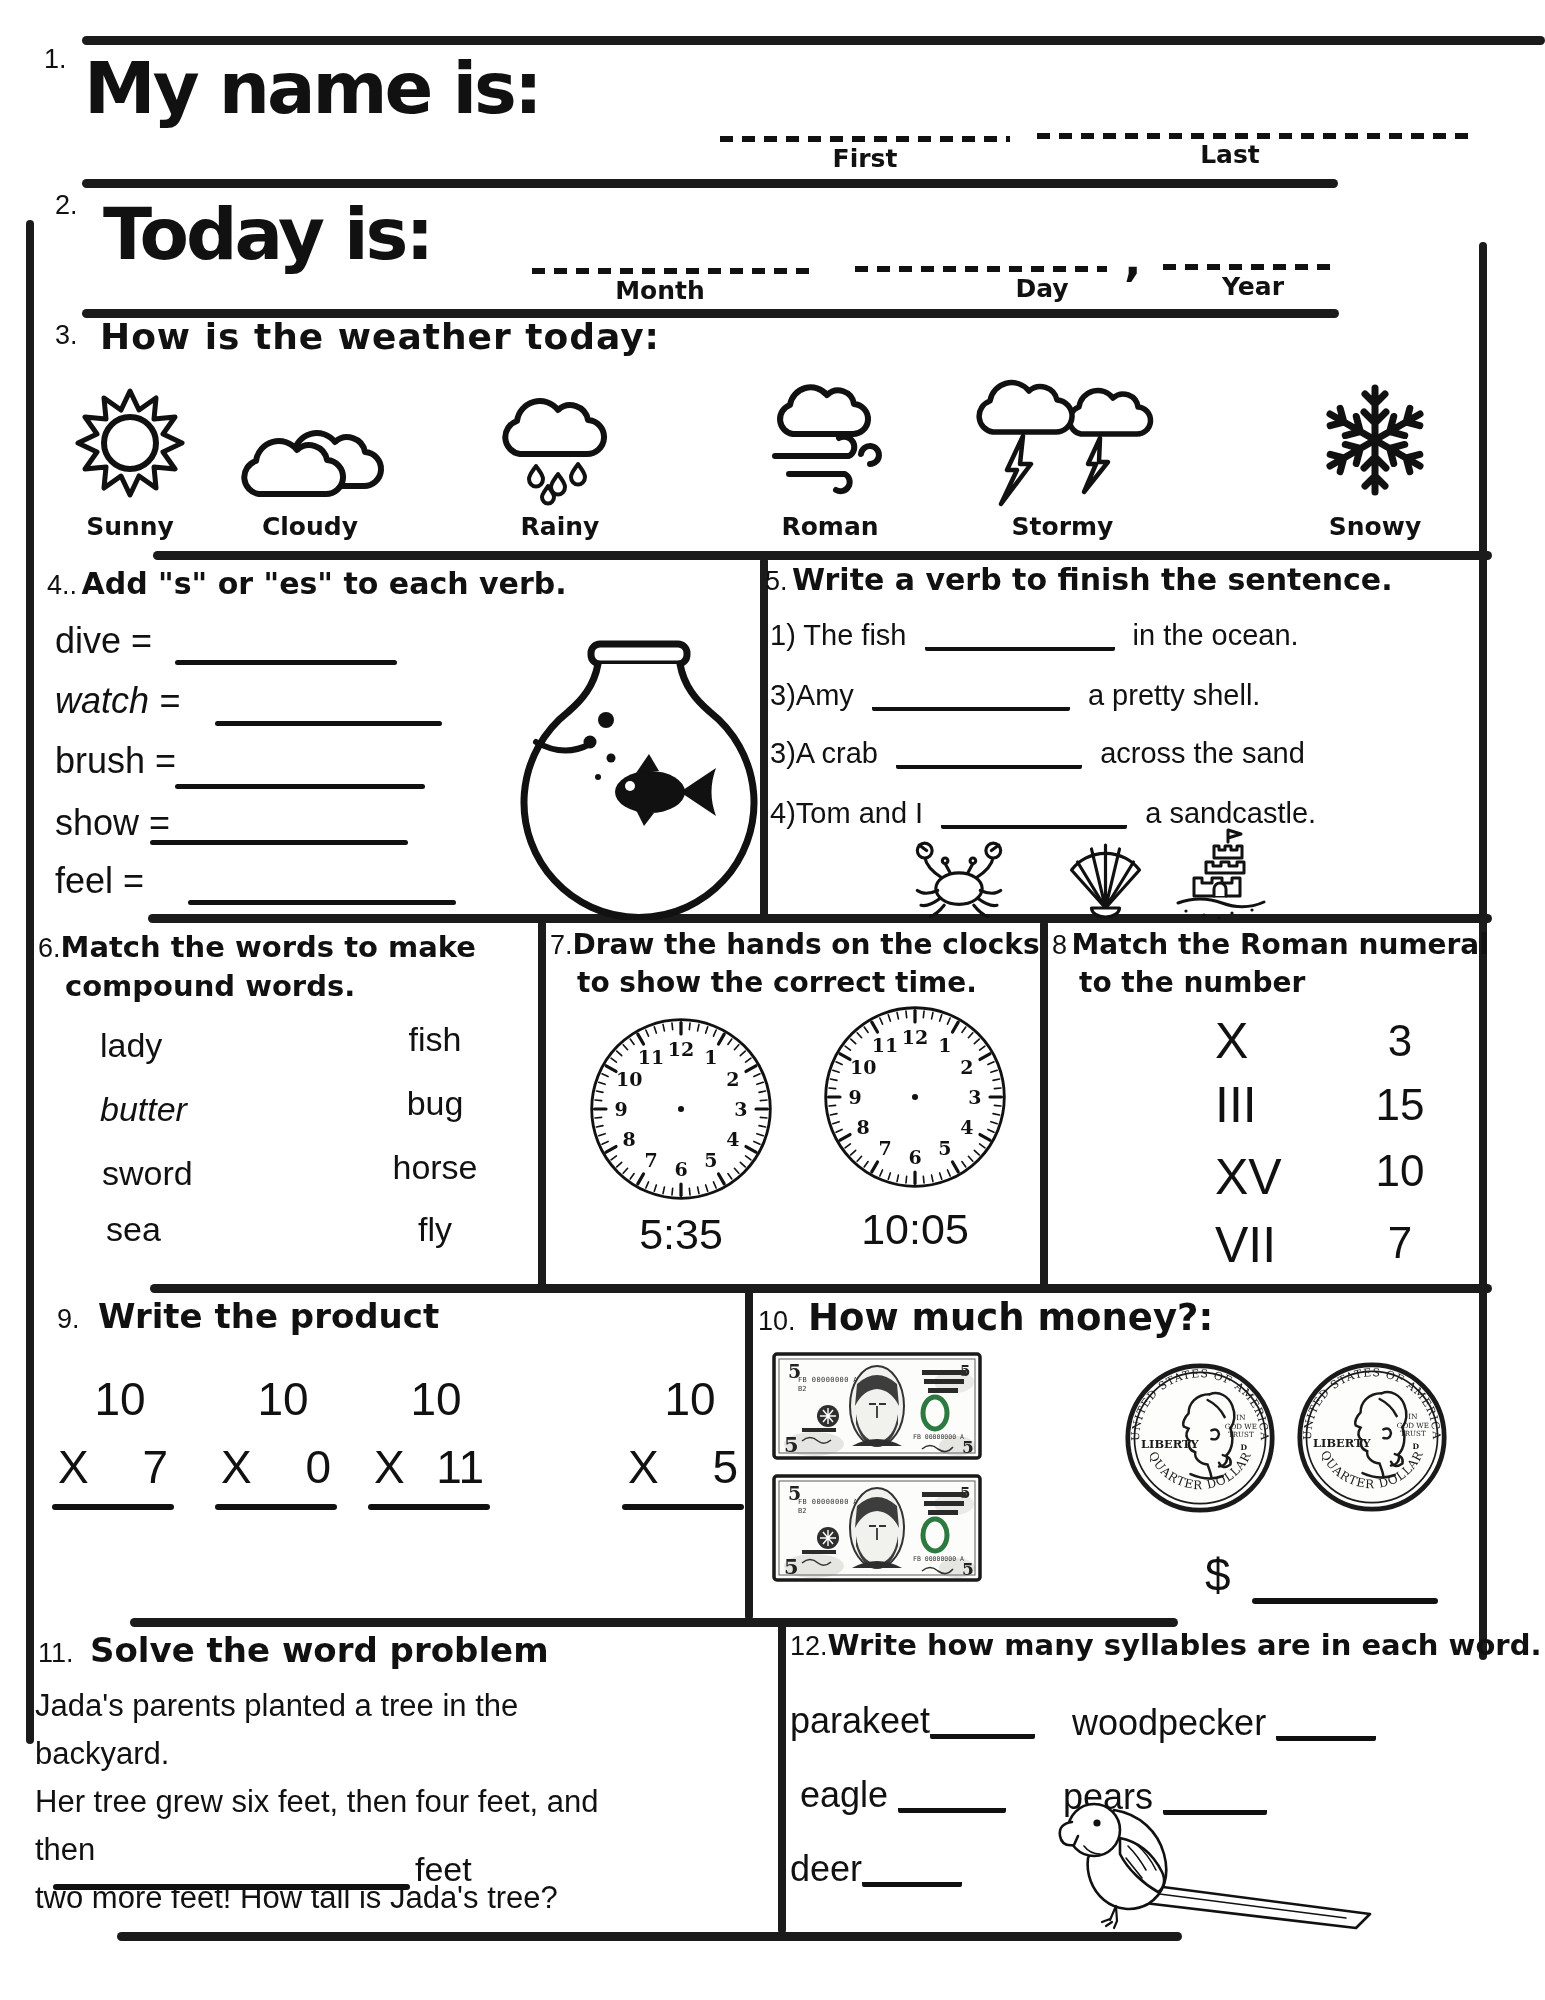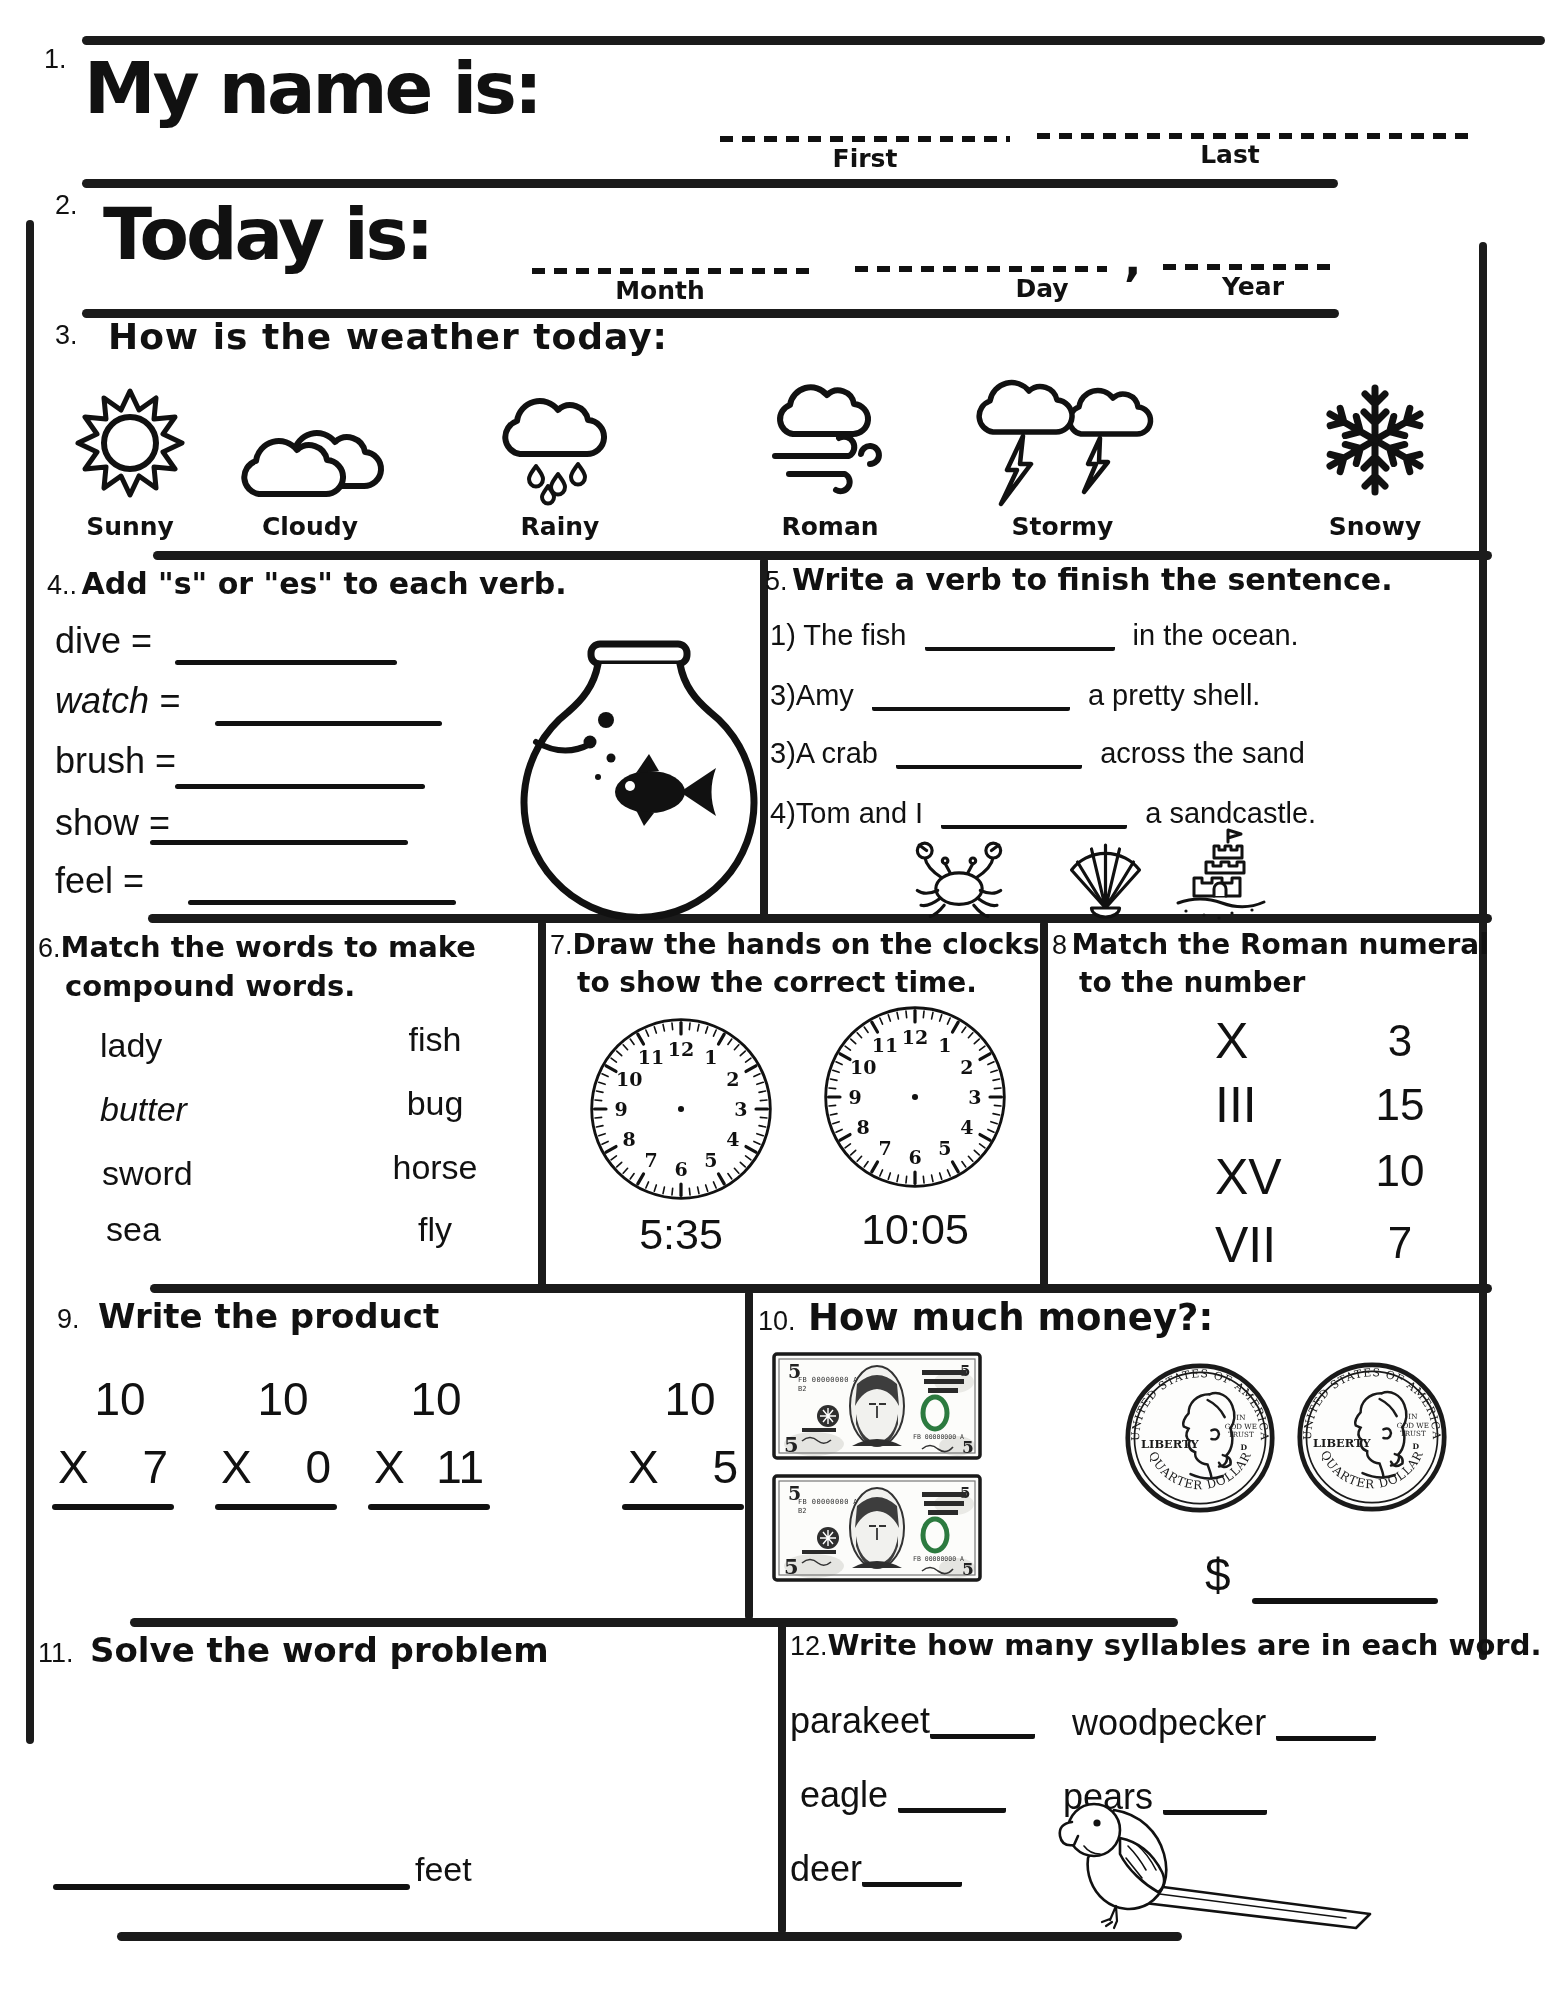--- a/index.html
+++ b/index.html
@@ -63,21 +63,21 @@
   <div class="abs hw t-big" style="left:103px;top:198px;">Today is:</div>
   <div class="dashline" style="left:532px;top:268px;width:286px;"></div>
   <div class="abs hw fieldlab" style="left:595px;top:276px;width:130px;">Month</div>
   <div class="dashline" style="left:855px;top:266px;width:252px;"></div>
   <div class="abs hw fieldlab" style="left:992px;top:274px;width:100px;">Day</div>
   <div class="abs hw" style="left:1124px;top:232px;font-size:46px;">,</div>
   <div class="dashline" style="left:1163px;top:264px;width:176px;"></div>
   <div class="abs hw fieldlab" style="left:1198px;top:272px;width:110px;">Year</div>
 
   <div class="abs sec-num" style="left:55px;top:320px;">3.</div>
-  <div class="abs hw" style="left:108px;top:316px;font-size:36px;letter-spacing:1px;">How is the weather today:</div>
+  <div class="abs hw" style="left:100px;top:316px;font-size:36px;letter-spacing:1px;">How is the weather today:</div>
 
   <div class="abs" style="left:65px;top:378px;width:130px;">
     <span>
       <svg width="130" height="132" viewBox="0 0 130 132" fill="none" stroke="#111" stroke-width="5" stroke-linejoin="round" stroke-linecap="round">
         <circle cx="65" cy="65" r="26" stroke-width="6"></circle>
         <path d="M117,65 98,74 110,91 89,89 91,110 74,98 65,117 56,98 39,110 41,89 20,91 32,74 13,65 32,56 20,39 41,41 39,20 56,32 65,13 74,32 91,20 89,41 110,39 98,56 Z"></path>
       </svg>
     </span>
   </div>
   <div class="abs hw fieldlab" style="left:65px;top:512px;width:130px;">Sunny</div>
@@ -586,20 +586,25 @@
     </svg>
   </div>
 
   <div class="abs" style="left:1205px;top:1548px;font-size:46px;">$</div>
   <div class="solidline" style="left:1252px;top:1598px;width:186px;height:6px;"></div>
 
   <div class="abs" style="left:38px;top:1630px;">
     <span class="sec-num">11.</span>
     <span class="hw" style="font-size:34px;margin-left:12px;">Solve the word problem</span>
   </div>
+  <div class="abs" style="left:35px;top:1682px;width:600px;font-size:31px;line-height:48px;">
+    <div>Jada's parents planted a tree in the backyard.</div>
+    <div>Her tree grew six feet, then four feet, and then</div>
+    <div>two more feet! How tall is Jada's tree?</div>
+  </div>
   <div class="solidline" style="left:53px;top:1884px;width:357px;height:6px;"></div>
   <div class="abs" style="left:415px;top:1850px;font-size:34px;">feet</div>
 
   <div class="abs" style="left:790px;top:1628px;">
     <span class="sec-num">12.</span><span class="hw" style="font-size:29px;">Write how many syllables are in each word.</span>
   </div>
   <div class="abs wordrow" style="left:790px;top:1698px;">
     <span>parakeet</span><span class="iblank thick" style="width:105px;"></span>
   </div>
   <div class="abs wordrow" style="left:1072px;top:1700px;">

